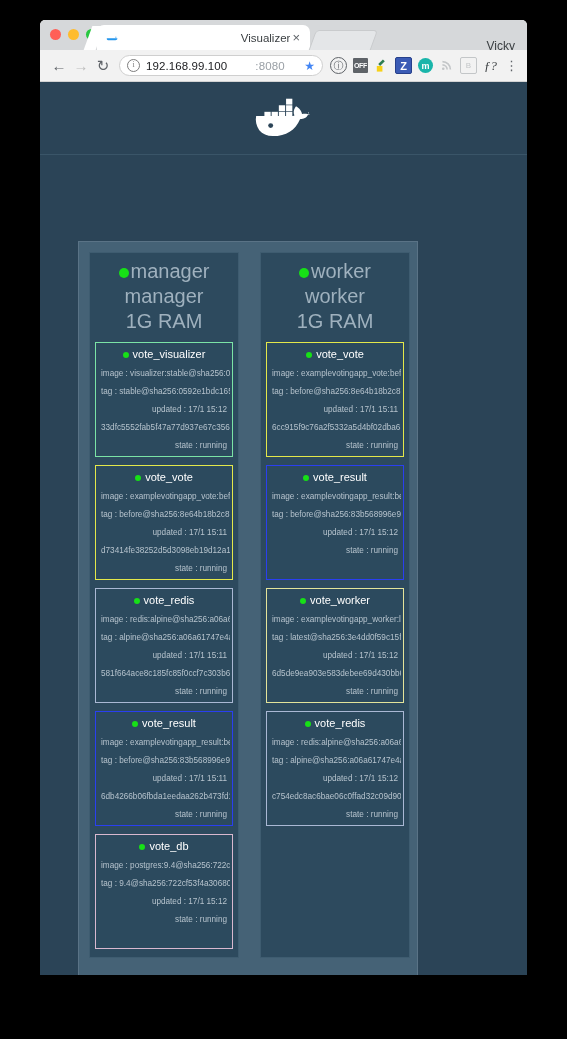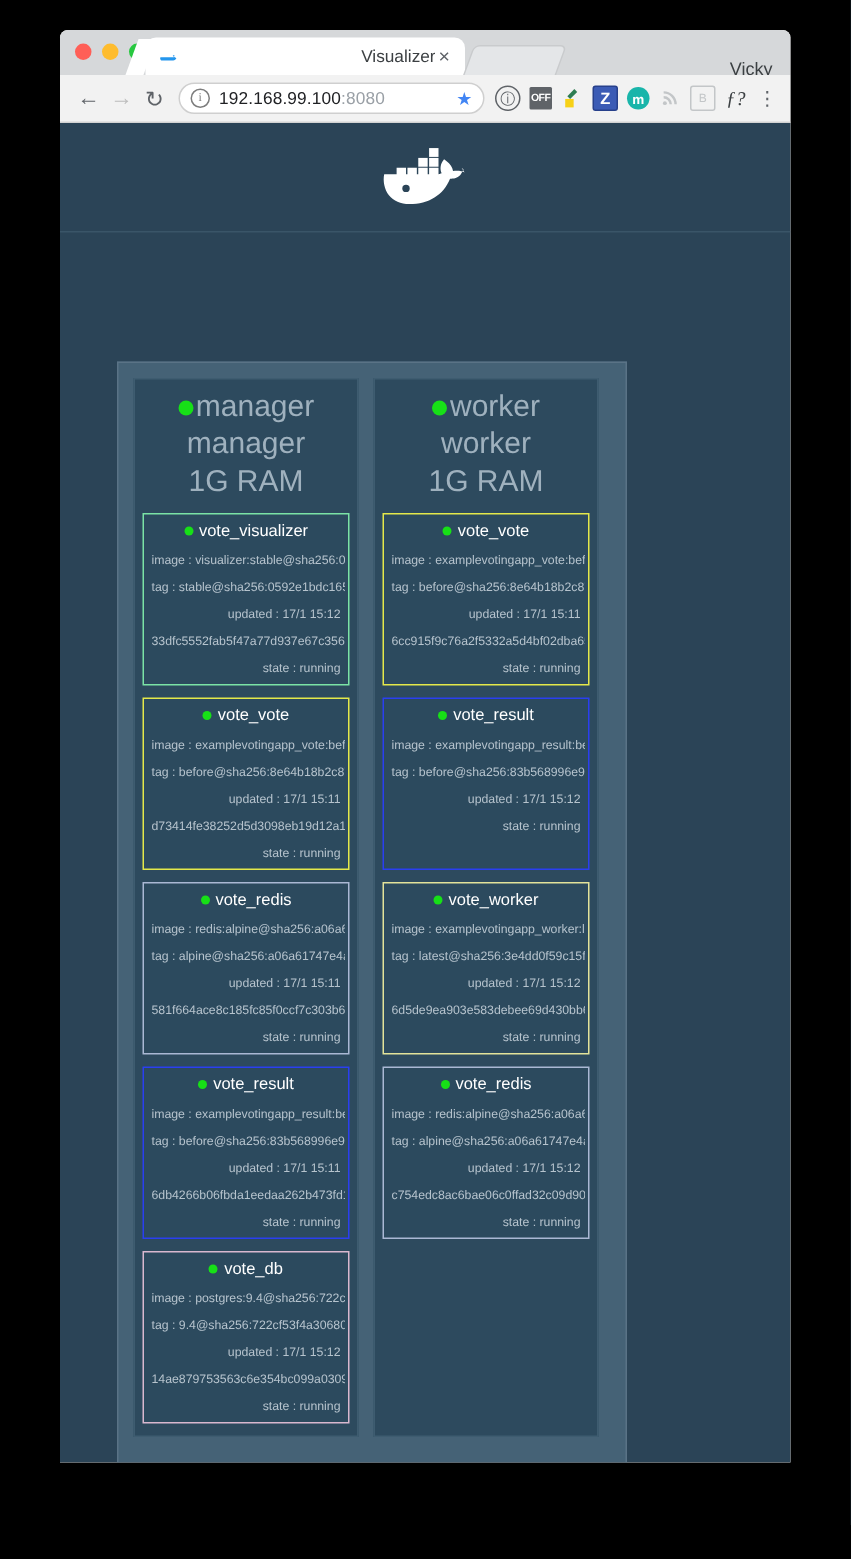--- a/index.html
+++ b/index.html
@@ -30,21 +30,21 @@
   .toolbar{position:relative;height:32px;background:#f2f2f2;border-bottom:1px solid #d3d3d3;
            display:flex;align-items:center;padding:0 8px;box-sizing:border-box;}
   .navbtn{width:22px;height:22px;display:flex;align-items:center;justify-content:center;
           font-size:15px;color:#5f6368;flex:none;}
   .navbtn.disabled{color:#bdbdbd;}
   .omnibox{flex:1;height:21px;margin:0 7px 0 5px;background:#fff;border:1px solid #cfcfcf;border-radius:11px;
            display:flex;align-items:center;padding:0 7px;box-sizing:border-box;}
   .info-i{width:11px;height:11px;border:1.2px solid #7d7d7d;border-radius:50%;flex:none;
           font-size:8px;line-height:10px;text-align:center;color:#7d7d7d;margin-right:6px;font-family:"Liberation Serif",serif;}
   .urltext{font-size:11.5px;color:#202124;white-space:nowrap;overflow:hidden;flex:1;letter-spacing:.1px;}
-  .urltext .port{color:#9aa0a6;}
+  .urltext .port{color:#9aa0a6;padding-left:28px;}
   .star{color:#4285f4;font-size:12px;margin-left:4px;}
   .exts{display:flex;align-items:center;gap:6px;flex:none;}
   .ext{width:15px;height:15px;display:flex;align-items:center;justify-content:center;font-size:9px;
        border-radius:2px;flex:none;}
   .ext-circ{border:1.3px solid #5f6368;border-radius:50%;color:#5f6368;font-family:"Liberation Serif",serif;font-size:10px;}
   .ext-off{background:#5f6368;color:#fff;font-size:7px;font-weight:bold;letter-spacing:-.3px;border-radius:1px;}
   .ext-z{background:#3b5bb5;color:#fff;font-weight:bold;font-size:11px;border:1px solid #27408b;}
   .ext-m{background:#19b5aa;color:#fff;border-radius:50%;font-size:9px;font-weight:bold;}
   .ext-rss{color:#c3c6c8;font-size:11px;}
   .ext-b{border:1.2px solid #c3c6c8;color:#c3c6c8;font-size:8px;border-radius:2px;}
@@ -53,21 +53,21 @@
 
   
   .viewport{position:relative;height:893px;background:#2b4457;overflow:hidden;}
   .logo-bar{height:72px;display:flex;align-items:center;justify-content:center;
             border-bottom:1px solid #3a5568;}
   .docker-logo{width:57px;height:42px;}
 
   .outer{position:absolute;left:38px;top:159px;width:340px;height:775px;
          background:#456276;border:1px solid #5a7386;box-sizing:border-box;}
 
-  .nodes{display:flex;gap:0;padding:10px 10px 0 10px;box-sizing:border-box;}
+  .nodes{display:flex;gap:11px;padding:10px 10px 0 10px;box-sizing:border-box;}
   .node{width:150px;background:#2d4a5e;border:1px solid #3e5c70;box-sizing:border-box;
         padding:6px 5px 8px 5px;margin-right:10px;}
   .node:last-child{margin-right:2px;}
   .node-hdr{text-align:center;color:#9fb1be;font-size:20px;line-height:25px;font-weight:400;}
   .node-hdr .dot{display:inline-block;width:10px;height:10px;border-radius:50%;background:#17e017;
         margin-right:2px;vertical-align:middle;}
 
   .svc{background:#2c4a5e;border:1.5px solid #9ab;margin-top:8px;padding:5px 2px 4px 2px;
        overflow:hidden;box-sizing:border-box;height:115px;}
   .svc-title{text-align:center;color:#fff;font-size:11px;font-weight:normal;white-space:nowrap;
@@ -199,21 +199,20 @@
             <div class="svc-line">updated : 17/1 15:11</div>
             <div class="svc-line lft">6db4266b06fbda1eedaa262b473fd1</div>
             <div class="svc-line">state : running</div>
           </div>
 
           <div class="svc" style="border-color:#d9b8cf">
             <div class="svc-title"><span class="dot"></span><span>vote_db</span></div>
             <div class="svc-line lft">image : postgres:9.4@sha256:722cf5</div>
             <div class="svc-line lft">tag : 9.4@sha256:722cf53f4a30680e</div>
             <div class="svc-line">updated : 17/1 15:12</div>
-            <div class="svc-line lft">14ae879753563c6e354bc099a0309</div>
             <div class="svc-line">state : running</div>
           </div>
         </div>
 
         <div class="node">
           <div class="node-hdr">
             <span class="dot"></span><span>worker</span>
           </div>
           <div class="node-hdr">worker</div>
           <div class="node-hdr">1G RAM</div>

